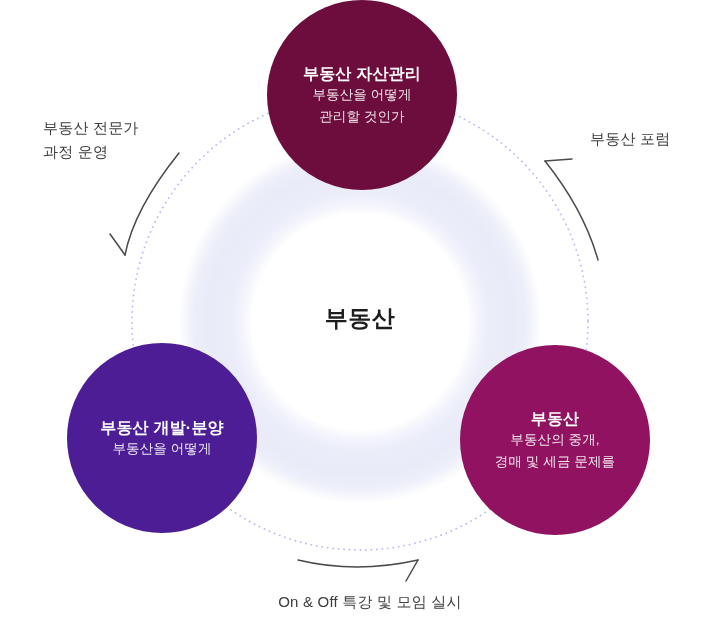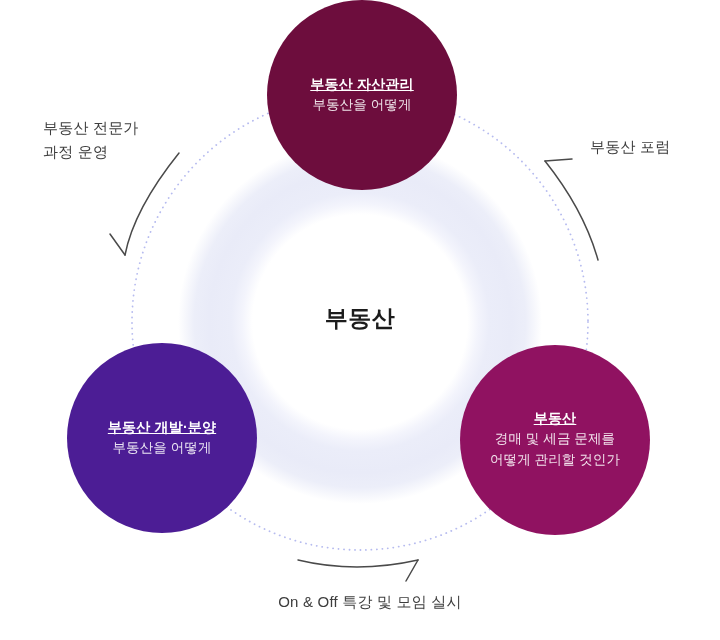--- a/index.html
+++ b/index.html
@@ -60,43 +60,42 @@
     flex-direction: column;
     align-items: center;
     justify-content: center;
     text-align: center;
     color: #ffffff;
   }
   .node-asset      { left: 267px; top: 0px;   background: #6D0D3D; }
   .node-develop    { left: 67px;  top: 343px; background: #4c1d95; }
   .node-brokerage  { left: 460px; top: 345px; background: #901261; }
   .node-title {
-    font-size: 14px;
+    font-size: 16px;
     font-weight: 700;
     line-height: 1.35;
     letter-spacing: 0.2px;
-    text-decoration: underline;
   }
   .node-desc {
     font-size: 13.5px;
     font-weight: 400;
     line-height: 1.58;
     color: rgba(255,255,255,0.88);
     letter-spacing: 0.1px;
   }
   .side-label {
     position: absolute;
     font-size: 15px;
     font-weight: 500;
     color: #3d3d3d;
     line-height: 1.6;
     letter-spacing: 0.2px;
   }
   .label-left   { left: 43px;  top: 116px; width: 108px; text-align: left; }
-  .label-right  { left: 590px; top: 127px; width: 110px; text-align: left; margin-top: 8px; }
+  .label-right  { left: 590px; top: 127px; width: 110px; text-align: left; }
   .label-bottom { left: 0px;   top: 590px; width: 740px; text-align: center; }
 </style>
 </head>
 <body>
 
 <div class="stage">
 
   <svg class="overlay" viewBox="0 0 720 640" aria-hidden="true">
     <circle cx="360" cy="322" r="228" fill="none" stroke="#b6bbef" stroke-width="1.8" stroke-linecap="round" stroke-dasharray="0.1 5.4"></circle>
 
@@ -117,37 +116,38 @@
   </svg>
 
   <div class="ring"></div>
 
   <div class="center-label">부동산</div>
 
   <div class="node node-asset">
     <div class="node-title">부동산 자산관리</div>
     <div class="node-desc">
       <div>부동산을 어떻게</div>
+      <div>관리할 것인가</div>
     </div>
   </div>
 
   <div class="node node-develop">
     <div class="node-title">부동산 개발·분양</div>
     <div class="node-desc">
       <div>부동산을 어떻게</div>
     </div>
   </div>
 
   <div class="node node-brokerage">
     <div class="node-title">
       <div>부동산</div>
     </div>
     <div class="node-desc">
+      <div>부동산의 중개,</div>
       <div>경매 및 세금 문제를</div>
-      <div>어떻게 관리할 것인가</div>
     </div>
   </div>
 
   <div class="side-label label-left">
     <div>부동산 전문가</div>
     <div>과정 운영</div>
   </div>
 
   <div class="side-label label-right">
     <div>부동산 포럼</div>

